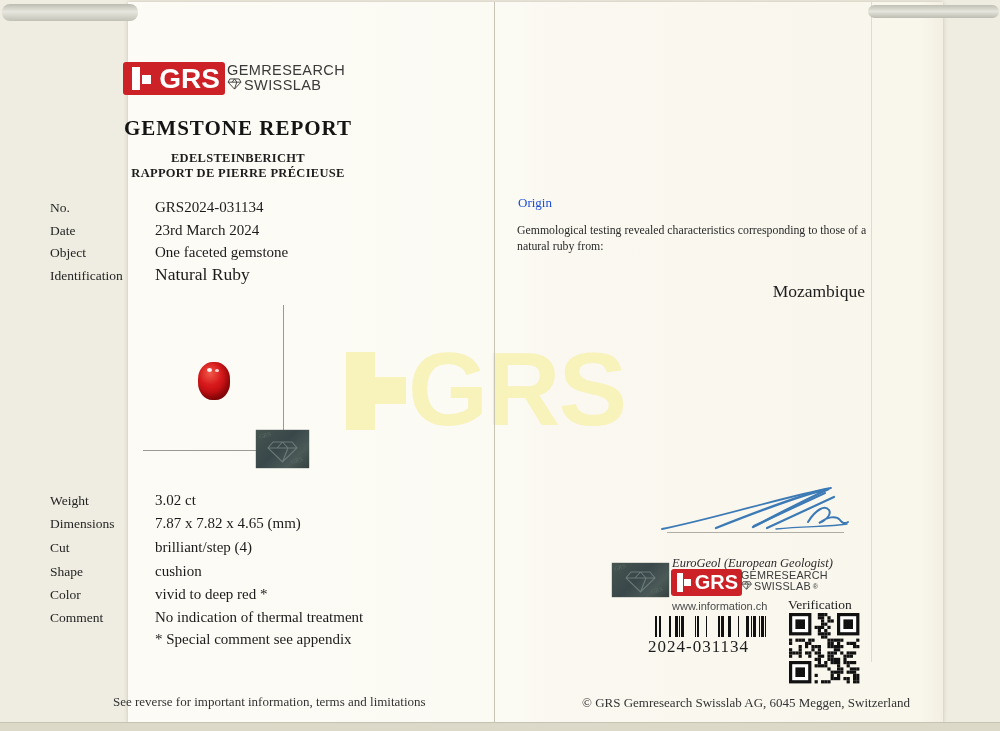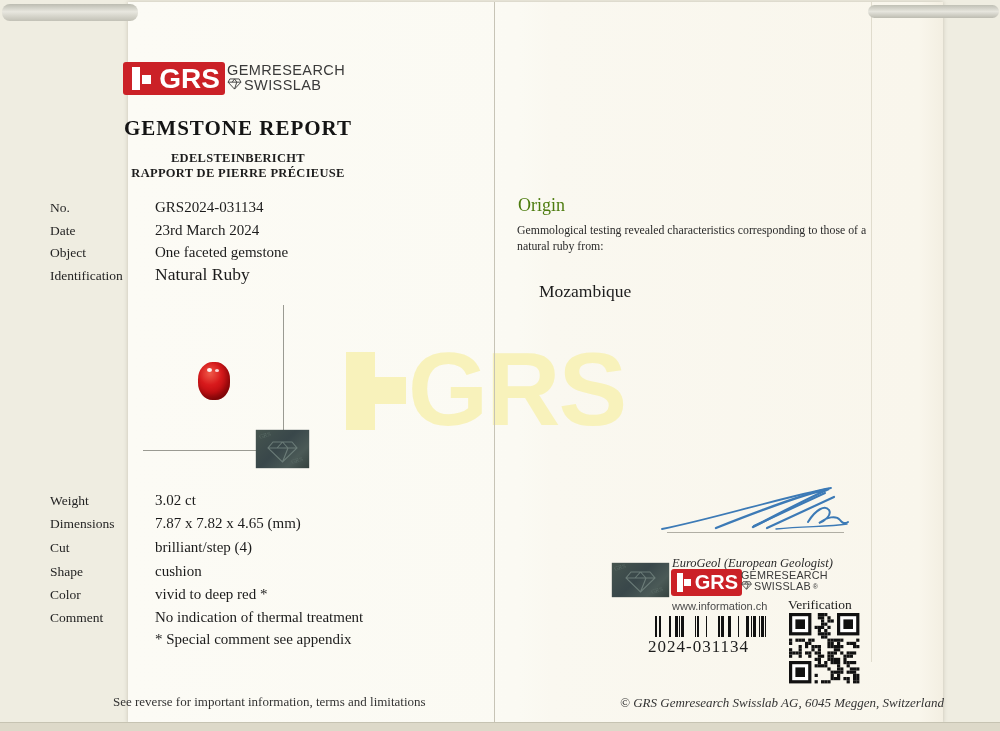--- a/index.html
+++ b/index.html
@@ -48,38 +48,38 @@
   .ruby:after{content:"";position:absolute;left:17px;top:7px;width:4px;height:3px;border-radius:50%;background:rgba(255,255,255,.8);}
   .holo{background:linear-gradient(135deg,#46554f,#39474a 45%,#4b5a57 75%,#35423f);box-shadow:0 0 1px #2c3836;}
   .holo1{left:256px;top:430px;width:53px;height:38px;}
   .holo2{left:612px;top:563px;width:57px;height:34px;}
   
   .wm{z-index:3;color:#f8f2bb;}
   .wm-bar{left:346px;top:352px;width:29px;height:78px;background:#f8f2bb;}
   .wm-arm{left:375px;top:377px;width:31px;height:27px;background:#f8f2bb;}
   .wm-text{left:408px;top:338px;font-family:"Liberation Sans",sans-serif;font-weight:700;font-size:103px;letter-spacing:-2px;line-height:1;}
   
-  .origin-h{left:518px;top:195px;font-size:18px;color:#4d7c0f;}
+  .origin-h{left:518px;top:195px;font-size:13px;color:#1d4ed8;}
   .origin-body{left:517px;top:223px;width:362px;font-size:11.8px;line-height:1.32;color:#2a2a2a;}
-  .country{left:539px;top:281px;width:300px;text-align:left;font-size:17.5px;}
+  .country{left:565px;top:281px;width:300px;text-align:right;font-size:17.5px;}
   .sig-line{left:667px;top:532px;width:177px;height:1px;background:#b0aea4;}
   .sig-name{left:670px;top:535px;font-size:16.5px;color:#1d1d1d;}
   .sig-title{left:672px;top:556px;font-size:12.5px;font-style:italic;color:#2a2a2a;}
   .logo-small{left:671px;top:569px;width:67px;height:27px;font-size:20px;padding-right:4px;}
   .logo-small .bar{left:6px;top:4px;width:6px;height:19px;}
   .logo-small .arm{left:13px;top:10px;width:7px;height:7px;}
   .logotext-small{left:741px;top:570px;font-size:10.8px;letter-spacing:.2px;font-weight:500;}
   .url{left:672px;top:600px;font-family:"Liberation Sans",sans-serif;font-size:11px;color:#4a4a4a;}
   .verif{left:788px;top:597px;font-size:13.5px;color:#1d1d1d;}
   .barcode{left:655px;top:616px;width:116px;height:21px;}
   .barcode-num{left:648px;top:637px;width:130px;text-align:left;font-size:17px;letter-spacing:1px;}
   .qr{left:789px;top:613px;width:72px;height:72px;}
   .foot{font-size:13px;color:#333;}
   .foot-left{left:113px;top:694px;}
-  .foot-right{left:582px;top:695px;width:400px;text-align:center;font-style:italic;}
+  .foot-right{left:582px;top:695px;width:400px;}
 </style>
 </head>
 <body>
 
 <div id="scan">
 
   <div class="metal left"></div>
   <div class="metal right"></div>
   <div class="page"></div>
   <div class="bottom-band"></div>

